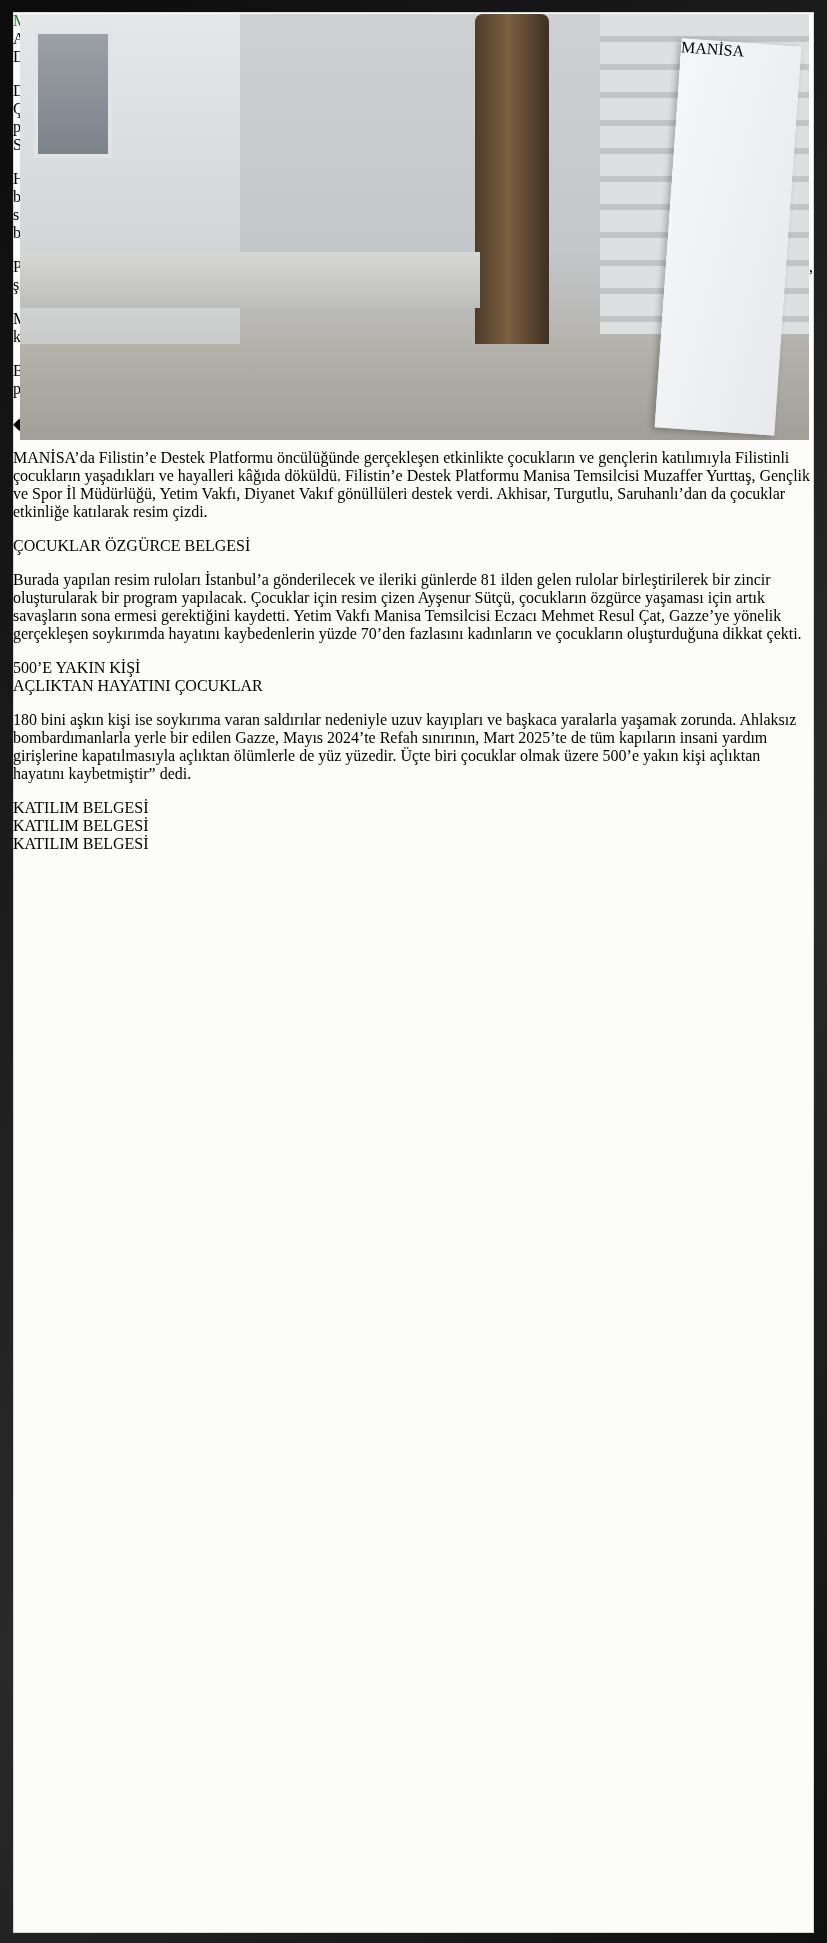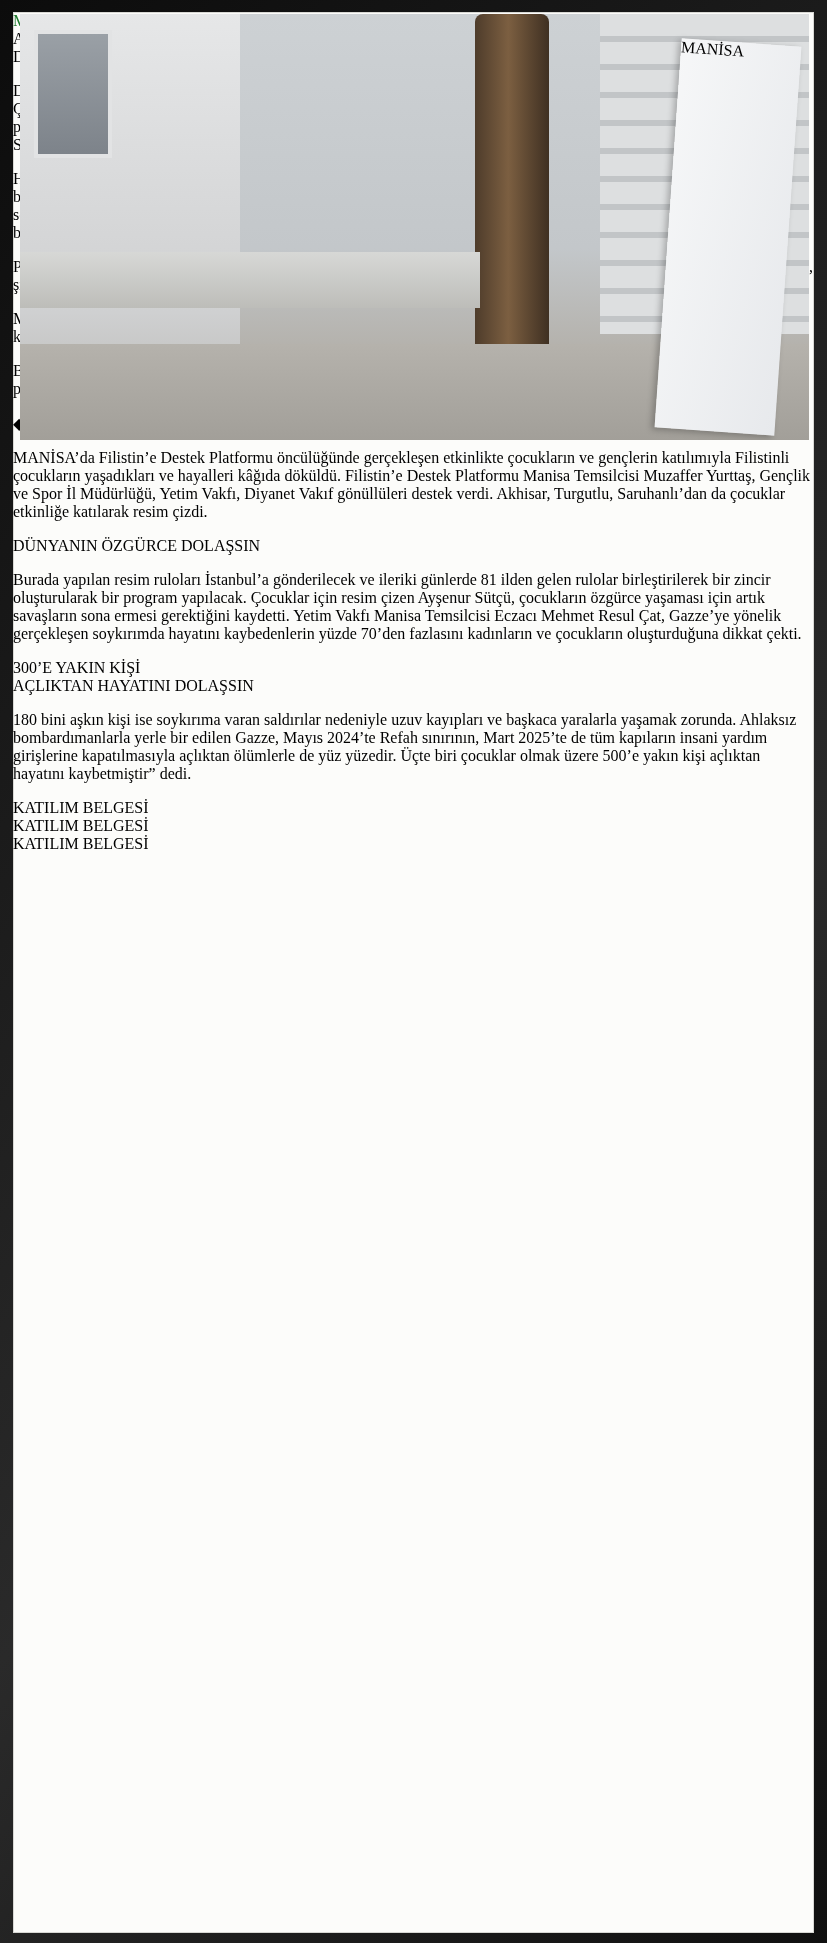--- a/index.html
+++ b/index.html
@@ -363,25 +363,25 @@
       <p>Burada yapılan resim ruloları İstanbul’a gönderilecek ve 81 ilden gelen rulolar birleştirilerek bir zincir oluşturularak bir program yapılacak.</p>
     </div>
   </div>
 
   <div class="rightcol">
     <div class="byline">
       <span class="d">◆</span><span>HABER: SELAMİ ÇELEBİ</span>
     </div>
     <div class="body-text">
       <p class="noind"><span class="dropcap">M</span><span>ANİSA’da Filistin’e Destek Platformu öncülüğünde gerçekleşen etkinlikte çocukların ve gençlerin katılımıyla Filistinli çocukların yaşadıkları ve hayalleri kâğıda döküldü. Filistin’e Destek Platformu Manisa Temsilcisi Muzaffer Yurttaş, Gençlik ve Spor İl Müdürlüğü, Yetim Vakfı, </span><span class="hl-g">Diyanet</span><span> </span><span class="hl-c">Vakıf</span><span> gönüllüleri destek verdi. Akhisar, Turgutlu, Saruhanlı’dan da çocuklar etkinliğe katılarak resim çizdi.</span></p>
-      <div class="subhead">DÜNYANIN ÖZGÜRCE DOLAŞSIN</div>
+      <div class="subhead">ÇOCUKLAR ÖZGÜRCE BELGESİ</div>
       <p>Burada yapılan resim ruloları İstanbul’a gönderilecek ve ileriki günlerde 81 ilden gelen rulolar birleştirilerek bir zincir oluşturularak bir program yapılacak. Çocuklar için resim çizen Ayşenur Sütçü, çocukların özgürce yaşaması için artık savaşların sona ermesi gerektiğini kaydetti. Yetim Vakfı Manisa Temsilcisi Eczacı Mehmet Resul Çat, Gazze’ye yönelik gerçekleşen soykırımda hayatını kaybedenlerin yüzde 70’den fazlasını kadınların ve çocukların oluşturduğuna dikkat çekti.</p>
       <div class="subhead">
-        <span>300’E YAKIN KİŞİ</span><br>
-        <span>AÇLIKTAN HAYATINI DOLAŞSIN</span>
+        <span>500’E YAKIN KİŞİ</span><br>
+        <span>AÇLIKTAN HAYATINI ÇOCUKLAR</span>
       </div>
       <p>180 bini aşkın kişi ise soykırıma varan saldırılar nedeniyle uzuv kayıpları ve başkaca yaralarla yaşamak zorunda. Ahlaksız bombardımanlarla yerle bir edilen Gazze, Mayıs 2024’te Refah sınırının, Mart 2025’te de tüm kapıların insani yardım girişlerine kapatılmasıyla açlıktan ölümlerle de yüz yüzedir. Üçte biri çocuklar olmak üzere 500’e yakın kişi açlıktan hayatını kaybetmiştir” dedi.</p>
     </div>
   </div>
 
   <div class="photo-bot">
     <div class="screen"></div>
     <div class="ac"></div>
     <div class="kidb kb1">
       <span class="hair"></span><span class="h"></span><span class="bd"></span>

